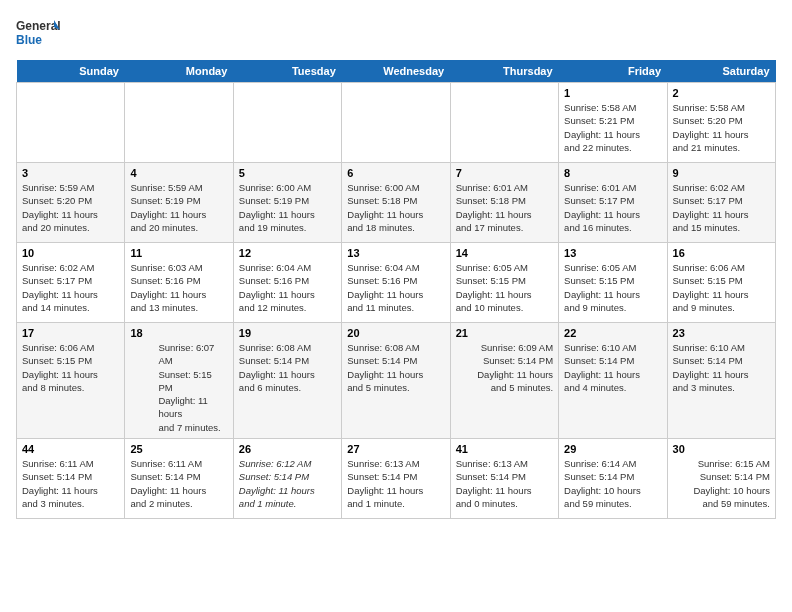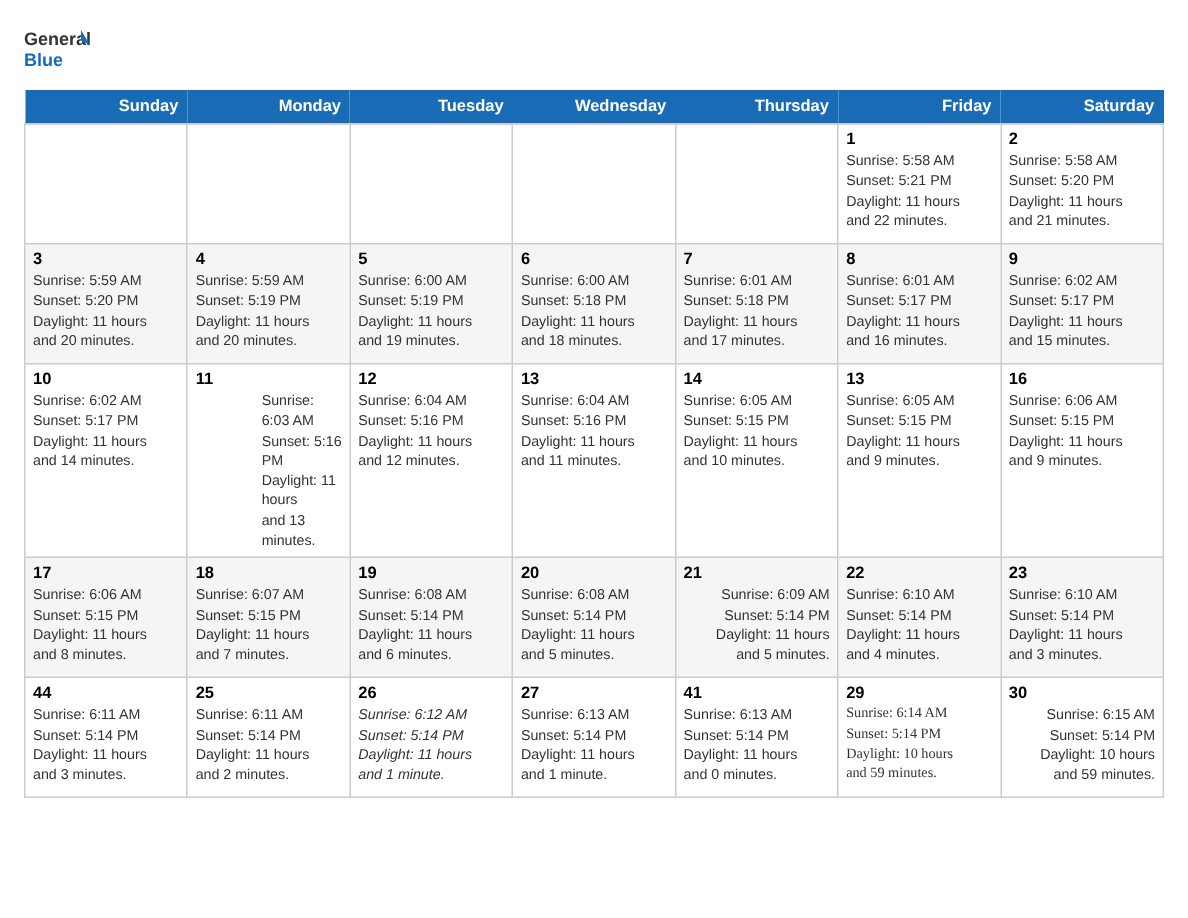--- a/index.html
+++ b/index.html
@@ -183,21 +183,21 @@
       <tr>
         <td>
           <span class="day-num">10</span>
           <div class="day-info" style="white-space: pre-line;">Sunrise: 6:02 AM
 Sunset: 5:17 PM
 Daylight: 11 hours
 and 14 minutes.</div>
         </td>
         <td>
           <span class="day-num">11</span>
-          <div class="day-info" style="white-space: pre-line; margin-left: 44px;">Sunrise: 6:03 AM
+          <div class="day-info" style="white-space: pre-line;">Sunrise: 6:03 AM
 Sunset: 5:16 PM
 Daylight: 11 hours
 and 13 minutes.</div>
         </td>
         <td>
           <span class="day-num">12</span>
           <div class="day-info" style="white-space: pre-line;">Sunrise: 6:04 AM
 Sunset: 5:16 PM
 Daylight: 11 hours
 and 12 minutes.</div>
@@ -234,21 +234,21 @@
       <tr>
         <td>
           <span class="day-num">17</span>
           <div class="day-info" style="white-space: pre-line;">Sunrise: 6:06 AM
 Sunset: 5:15 PM
 Daylight: 11 hours
 and 8 minutes.</div>
         </td>
         <td>
           <span class="day-num">18</span>
-          <div class="day-info" style="white-space: pre-line;">Sunrise: 6:07 AM
+          <div class="day-info" style="white-space: pre-line; margin-left: 28px;">Sunrise: 6:07 AM
 Sunset: 5:15 PM
 Daylight: 11 hours
 and 7 minutes.</div>
         </td>
         <td>
           <span class="day-num">19</span>
           <div class="day-info" style="white-space: pre-line;">Sunrise: 6:08 AM
 Sunset: 5:14 PM
 Daylight: 11 hours
 and 6 minutes.</div>
@@ -313,21 +313,21 @@
         </td>
         <td>
           <span class="day-num">41</span>
           <div class="day-info" style="white-space: pre-line;">Sunrise: 6:13 AM
 Sunset: 5:14 PM
 Daylight: 11 hours
 and 0 minutes.</div>
         </td>
         <td>
           <span class="day-num">29</span>
-          <div class="day-info" style="white-space: pre-line; font-family: Liberation Serif, serif;">Sunrise: 6:14 AM
+          <div class="day-info" style="white-space: pre-line;">Sunrise: 6:14 AM
 Sunset: 5:14 PM
 Daylight: 10 hours
 and 59 minutes.</div>
         </td>
         <td>
           <span class="day-num">30</span>
           <div class="day-info" style="white-space: pre-line; text-align: right;">Sunrise: 6:15 AM
 Sunset: 5:14 PM
 Daylight: 10 hours
 and 59 minutes.</div>

